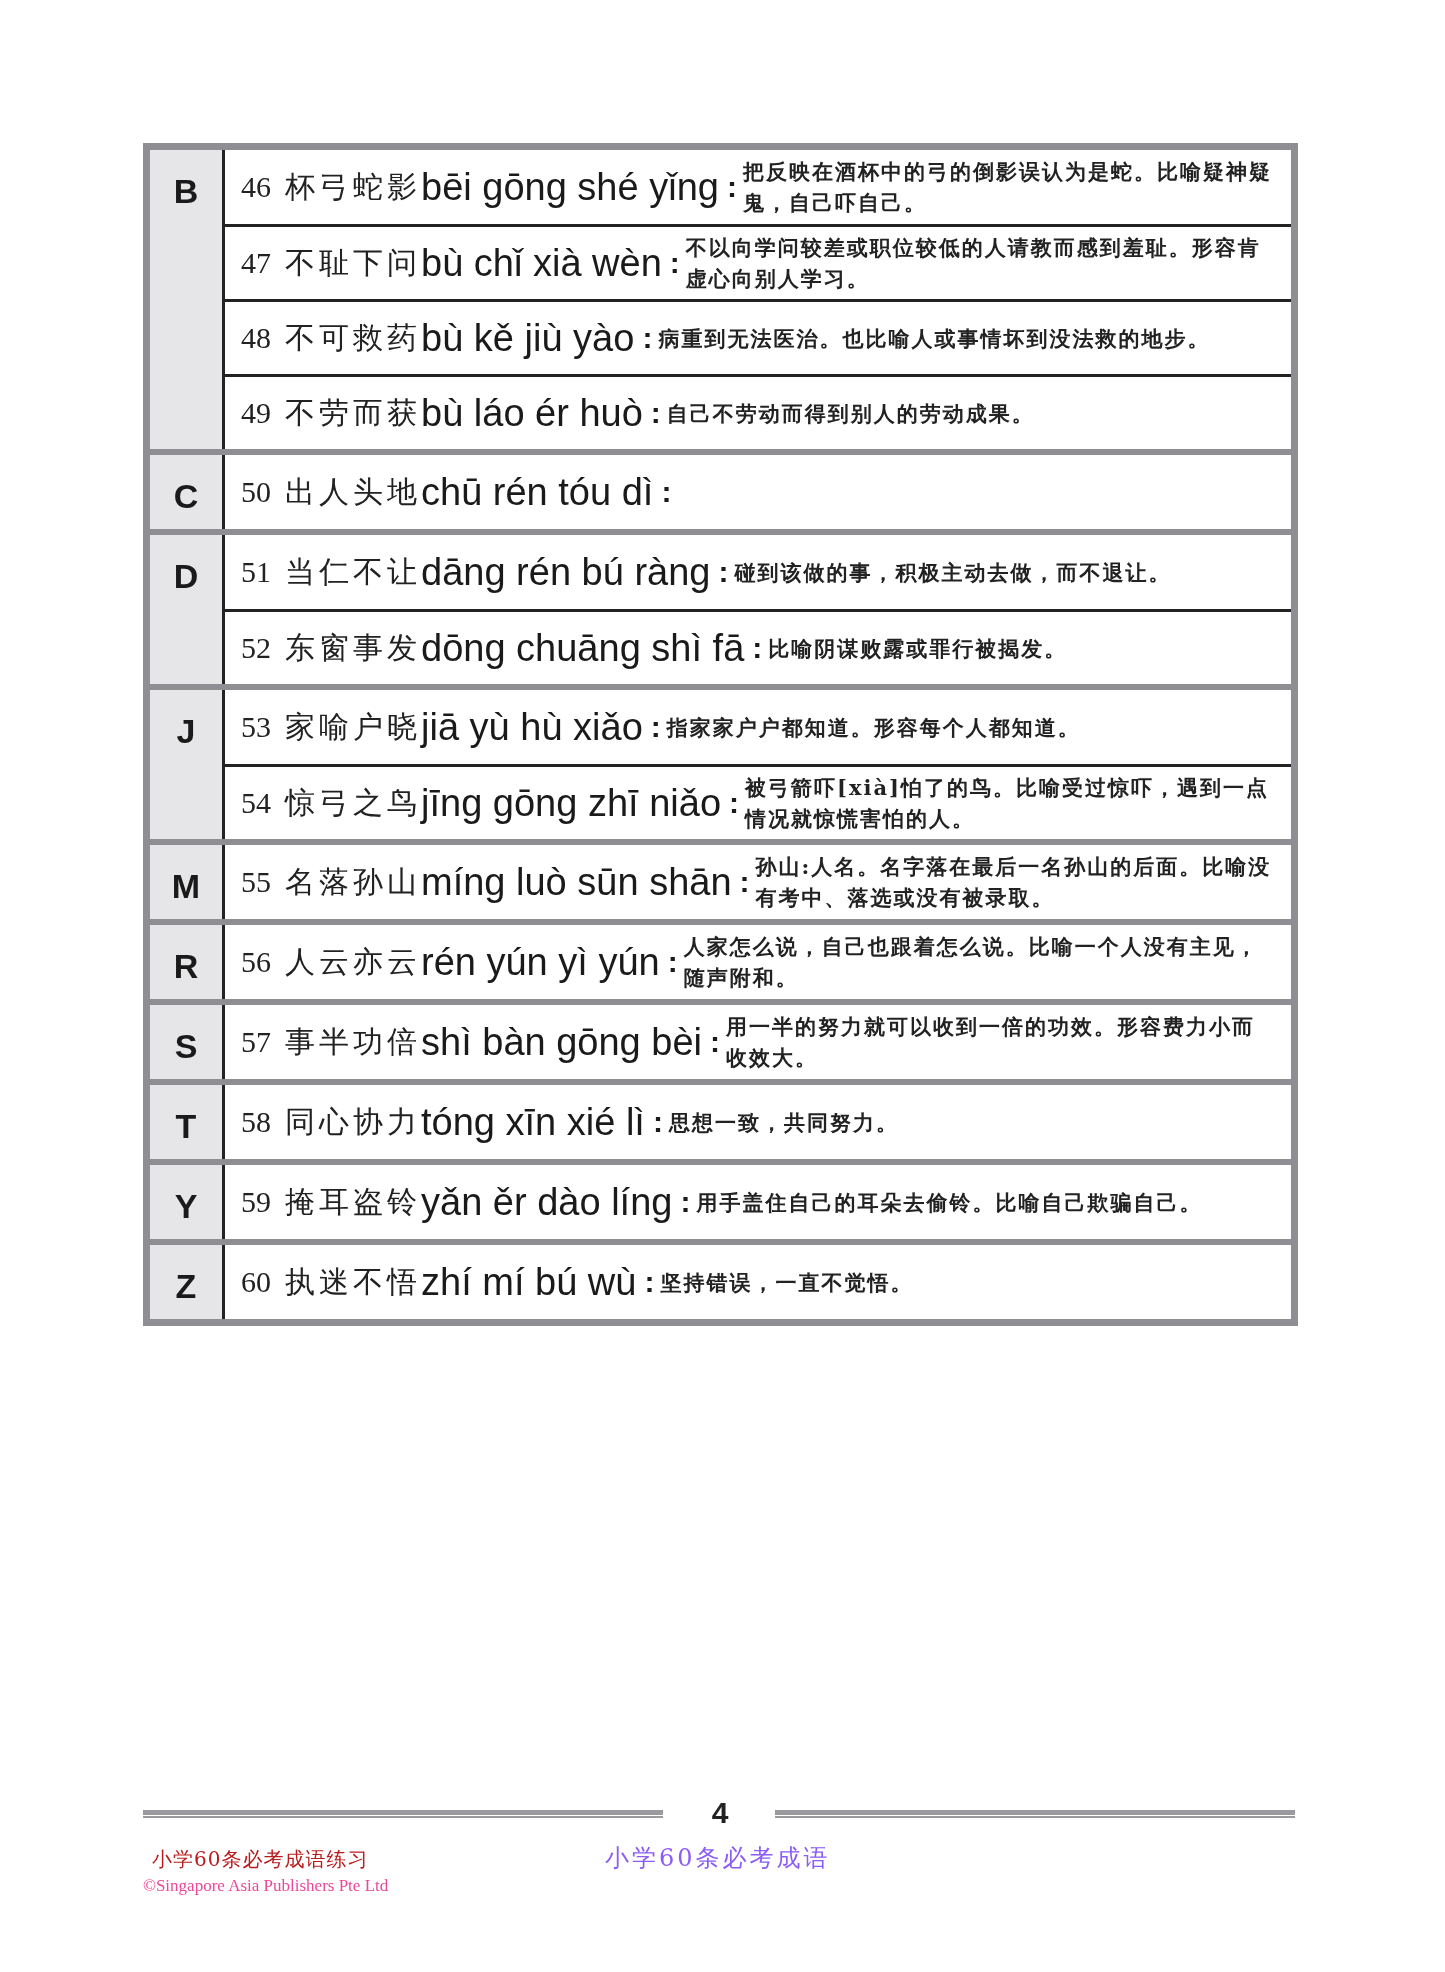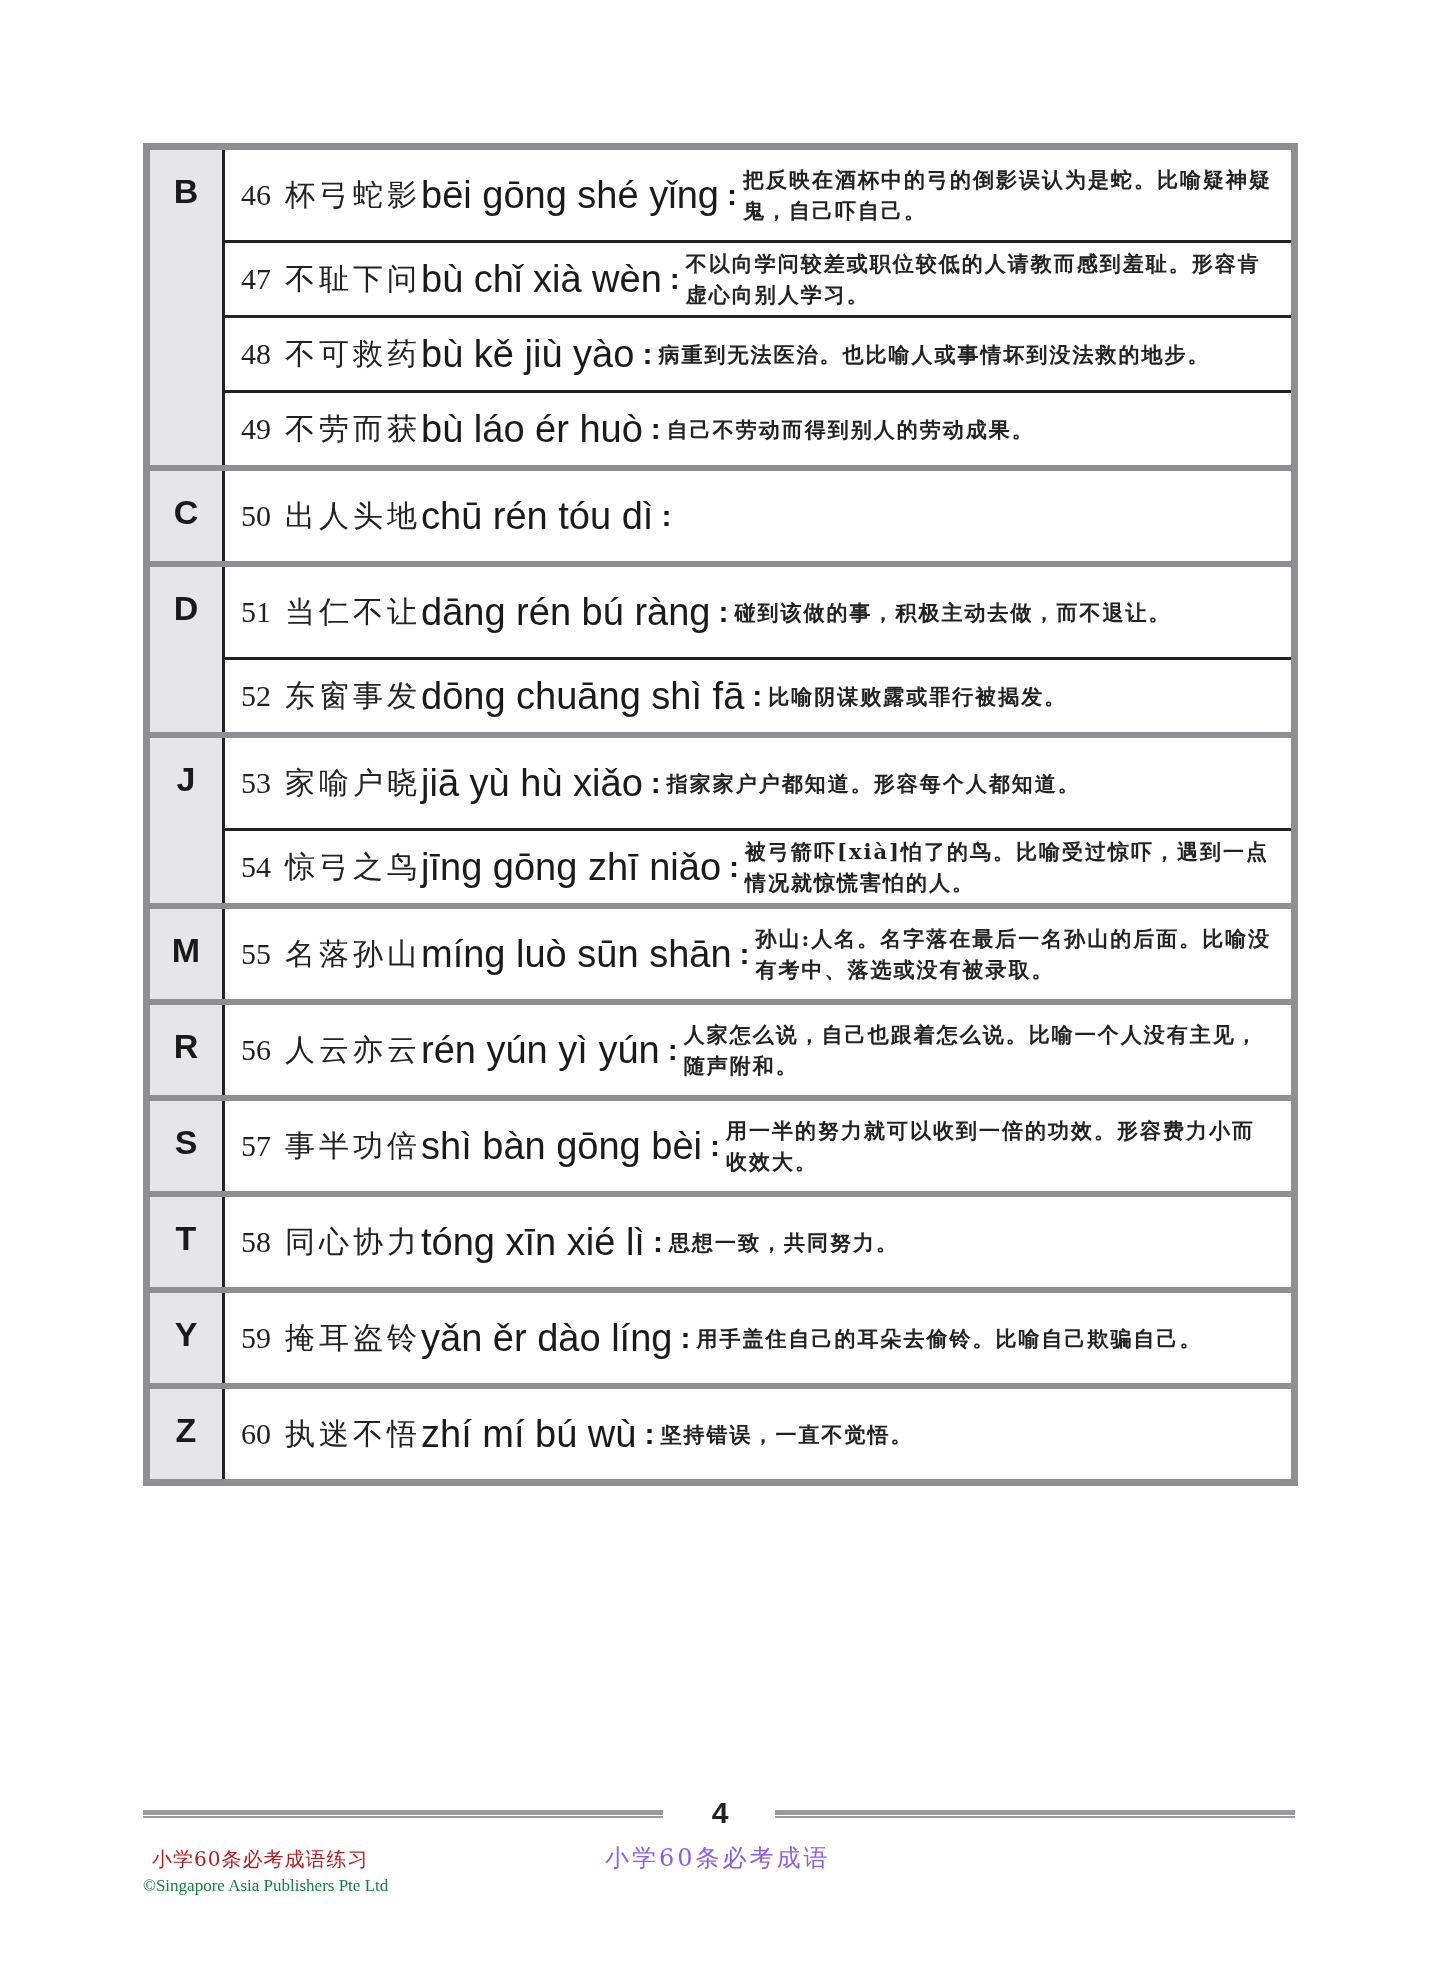--- a/index.html
+++ b/index.html
@@ -3,32 +3,32 @@
 <meta charset="utf-8">
 <style>
   html, body { margin:0; padding:0; background:#ffffff; }
   body { width:1445px; height:1972px; position:relative; overflow:hidden; font-family:"DejaVu Serif", serif; color:#1a1a1a; }
   .table { position:absolute; left:143px; top:143px; width:1155px; border:7px solid #8e8e93; box-sizing:border-box; background:#fff; }
   .group { display:flex; border-top:6px solid #8e8e93; }
   .group:first-child { border-top:none; }
   .letter { width:75px; flex:0 0 75px; background:#e6e6e8; border-right:3px solid #222; box-sizing:border-box; font-family:"Liberation Sans", sans-serif; font-weight:bold; font-size:34px; text-align:center; padding-top:22px; color:#1a1a1a; }
   .rows { flex:1; display:flex; flex-direction:column; }
   .row { height:75px; display:flex; align-items:center; padding-left:16px; box-sizing:border-box; border-top:3px solid #222; }
-  .row:first-child { border-top:none; height:90px; }
+  .row:first-child { border-top:none; height:74px; }
   .num { font-family:"Liberation Serif", serif; font-size:30px; margin-right:14px; color:#222; }
   .idiom { font-family:"DejaVu Serif", serif; font-size:30px; letter-spacing:4px; color:#222; }
   .pinyin { font-family:"Liberation Sans", sans-serif; font-size:38px; color:#1a1a1a; white-space:nowrap; }
   .colon { font-family:"Liberation Sans", sans-serif; font-size:30px; font-weight:bold; margin:0 6px 0 8px; }
   .def { font-family:"DejaVu Serif", serif; font-size:21px; line-height:31px; letter-spacing:2px; color:#222; flex:1; padding-right:14px;font-weight:bold; }
   .footer-line { position:absolute; top:1810px; height:8px; border-top:5px solid #9a9a9e; border-bottom:2px solid #9a9a9e; box-sizing:border-box; }
   .footer-line.left { left:143px; width:520px; }
   .footer-line.right { left:775px; width:520px; }
   .page-num { position:absolute; left:700px; top:1796px; font-family:"Liberation Sans", sans-serif; font-weight:bold; font-size:30px; color:#222; width:40px; text-align:center; }
   .foot-left { position:absolute; left:152px; top:1846px; font-size:20px; letter-spacing:1px; color:#b91c1c; }
-  .copyright { position:absolute; left:143px; top:1876px; font-family:"Liberation Serif", serif; font-size:17px; color:#15803d; }
+  .copyright { position:absolute; left:143px; top:1876px; font-family:"Liberation Serif", serif; font-size:17px; color:#ec4899; }
   .foot-center { position:absolute; left:605px; top:1842px; font-size:24px; letter-spacing:3px; color:#8b5cf6; }
 </style>
 </head>
 <body>
 
 <div class="table" id="idiom-table">
     <div class="group">
       <div class="letter">B</div>
       <div class="rows">
         <div class="row">

